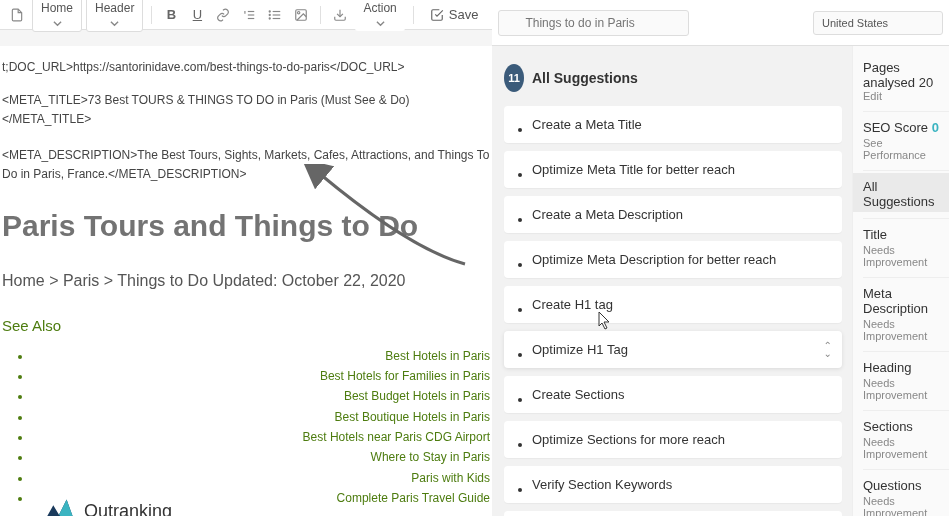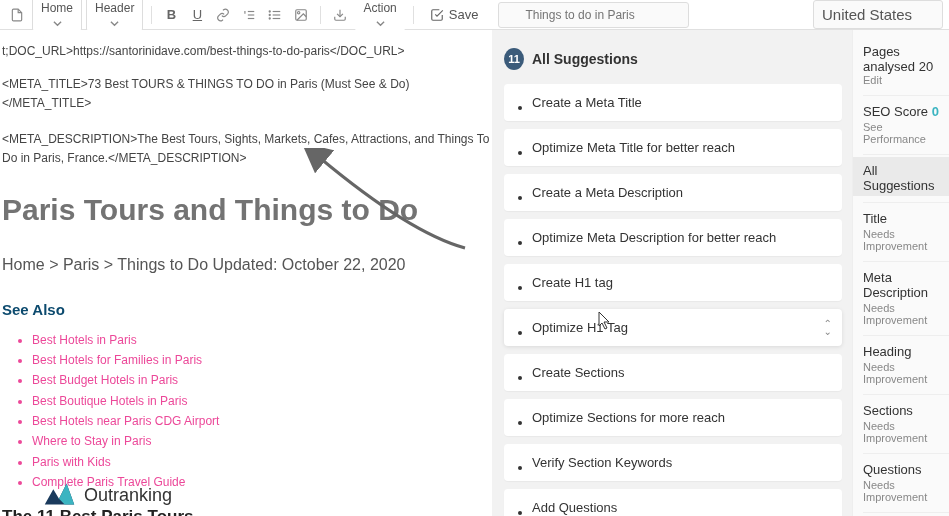--- a/index.html
+++ b/index.html
@@ -6,47 +6,47 @@
 body { font-family: -apple-system, BlinkMacSystemFont, "Segoe UI", Arial, sans-serif; font-size: 13px; color: #333; background: #f5f5f5; width: 949px; height: 516px; overflow: hidden; position: relative; }
 
 .toolbar { display: flex; align-items: center; background: #fff; border-bottom: 1px solid #e0e0e0; height: 30px; padding: 0 6px; gap: 4px; }
 .tb-btn { display: inline-flex; align-items: center; gap: 4px; padding: 3px 8px; border: 1px solid #ddd; border-radius: 3px; background: #fff; font-size: 12px; color: #555; cursor: pointer; flex-direction: column; }
 .tb-icon { display: inline-flex; align-items: center; justify-content: center; width: 22px; height: 22px; color: #666; cursor: pointer; }
 .tb-sep { width: 1px; height: 18px; background: #e0e0e0; margin: 0 4px; }
 .save-btn { display: inline-flex; align-items: center; gap: 5px; color: #555; font-size: 13px; cursor: pointer; padding: 3px 8px; }
 
 .top-row { display: flex; }
 .left-top { flex: 0 0 492px; }
-.right-inputs { flex: 1; display: flex; gap: 4px; padding: 0 6px; align-items: center; background: #fff; border-bottom: 1px solid #e0e0e0; height: 30px; }
+.right-inputs { flex: 1; display: flex; gap: 4px; padding: 0 6px; align-items: center; background: #fff; border-bottom: 1px solid #e0e0e0; height: 46px; }
 .search-input { flex: 1; border: 1px solid #ddd; border-radius: 3px; padding: 5px 8px 5px 26px; font-size: 12px; color: #888; background: #fafafa; position: relative; }
 .search-wrap { position: relative; flex: 1; }
 .search-wrap .mag { position: absolute; left: 7px; top: 50%; transform: translateY(-50%); color: #aaa; }
-.loc-input { width: 130px; border: 1px solid #ddd; border-radius: 3px; padding: 5px 8px; font-size: 15px; color: #555; background: #fafafa; }
+.loc-input { width: 130px; border: 1px solid #ddd; border-radius: 3px; padding: 5px 8px; font-size: 11px; color: #555; background: #fafafa; }
 
 .main { display: flex; height: calc(516px - 30px); }
 .editor { flex: 0 0 492px; background: #fff; padding: 12px 2px; overflow: hidden; position: relative; }
 .editor-content { font-size: 12px; color: #444; line-height: 1.6; }
 .doc-url { margin-bottom: 14px; }
 .meta { margin-bottom: 16px; }
 h1.page-title { font-size: 30px; font-weight: 700; color: #737373; margin: 18px 0 18px 0; }
 .breadcrumb { font-size: 16px; color: #555; margin-bottom: 20px; }
-h2.section { font-size: 15px; font-weight: 700; color: #0c4a6e; margin: 10px 0 8px 0; }
+h2.section { font-size: 15px; font-weight: 400; color: #4d7c0f; margin: 10px 0 8px 0; }
 .list { padding-left: 30px; margin-bottom: 10px; }
-.list li { font-size: 12px; color: #ec4899; line-height: 1.7; }
+.list li { font-size: 12px; color: #4d7c0f; line-height: 1.7; text-align: right; }
 h2.best { font-size: 17px; font-weight: 700; color: #222; margin: 8px 0 6px 0; }
 
 .logo-over { position: absolute; left: 40px; bottom: 2px; display: flex; align-items: center; gap: 6px; }
 .logo-over svg { width: 38px; height: 38px; }
 .logo-text { font-size: 18px; font-weight: 500; color: #333; }
 
 .arrow-svg { position: absolute; left: 300px; top: 118px; pointer-events: none; }
 
 .suggestions { flex: 0 0 360px; background: #f2f2f2; padding: 10px 10px 0 12px; overflow-y: auto; }
 .sugg-header { display: flex; align-items: center; gap: 8px; margin: 8px 0 14px 0; }
-.badge { background: #3b5b7a; color: #fff; border-radius: 50%; width: 20px; height: 22px; display: inline-flex; align-items: center; justify-content: center; font-size: 11px; font-weight: 600; }
+.badge { background: #3b5b7a; color: #fff; border-radius: 50%; width: 20px; height: 28px; display: inline-flex; align-items: center; justify-content: center; font-size: 11px; font-weight: 600; }
 .sugg-title { font-weight: 600; font-size: 14px; color: #333; }
 .sugg-card { background: #fff; border-radius: 4px; padding: 11px 14px; margin-bottom: 8px; font-size: 13px; color: #333; display: flex; align-items: flex-end; gap: 10px; cursor: pointer; box-shadow: 0 1px 1px rgba(0,0,0,0.04); }
 .sugg-card .bullet { width: 4px; height: 4px; border-radius: 50%; background: #333; flex-shrink: 0; }
 .sugg-card.hover { box-shadow: 0 1px 4px rgba(0,0,0,0.1); position: relative; }
 .expand-icons { position: absolute; right: 10px; top: 50%; transform: translateY(-50%); color: #888; font-size: 10px; line-height: 8px; }
 
 .sidebar { flex: 1; background: #fafafa; border-left: 1px solid #eee; padding: 8px 0 0 10px; overflow: hidden; }
 .side-row { padding: 6px 4px 3px 0; }
 .side-label { font-size: 13px; color: #333; font-weight: 400; }
 .side-sub { font-size: 11px; color: #888; margin-top: 2px; }

